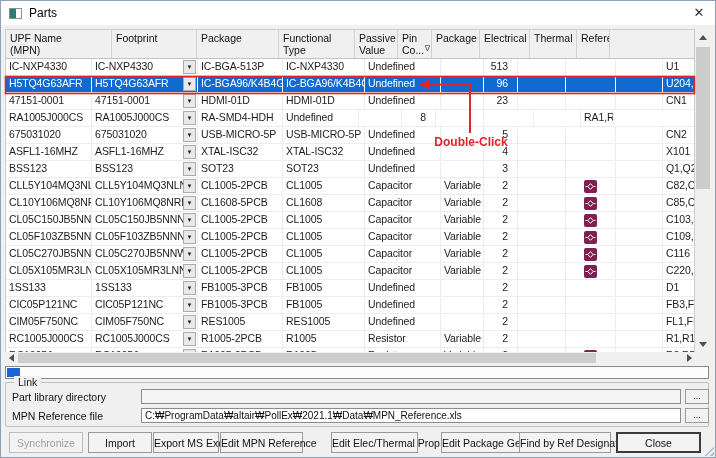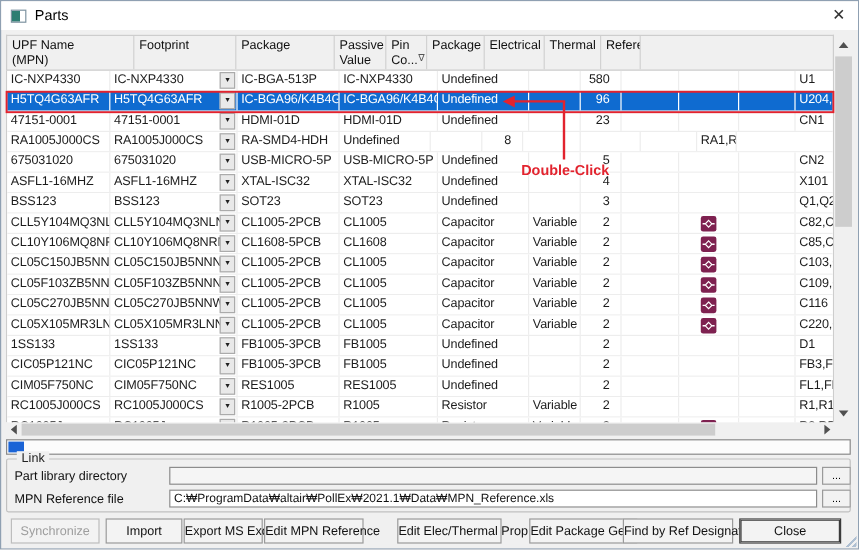--- a/index.html
+++ b/index.html
@@ -79,38 +79,39 @@
     <span class="app-icon"></span>
     <span class="title-text">Parts</span>
     <button class="close-btn">✕</button>
   </div>
 
   <div class="grid-header">
       <div class="hcell" style="width: 106px;"><span>UPF Name
 (MPN)</span></div>
       <div class="hcell" style="width: 85px;"><span>Footprint</span></div>
       <div class="hcell" style="width: 82px;"><span>Package</span></div>
+      <div class="hcell" style="width: 76px;"><span>Functional Type</span></div>
       <div class="hcell" style="width: 43px;"><span>Passive
 Value</span></div>
       <div class="hcell" style="width: 34px;"><span>Pin
 Co...</span><span class="sortglyph">∇</span></div>
       <div class="hcell" style="width: 48px;"><span>Package</span></div>
       <div class="hcell" style="width: 50px;"><span>Electrical</span></div>
       <div class="hcell" style="width: 47px;"><span>Thermal</span></div>
       <div class="hcell" style="width: 33px;"><span>Reference</span></div>
     </div>
   <div class="grid-body">
       <div class="trow">
         <div class="tcell" style="width: 86px;">IC-NXP4330</div>
         <div class="tcell combocell" style="width: 106px;">IC-NXP4330<span class="combo">▼</span></div>
         <div class="tcell" style="width: 85px;">IC-BGA-513P</div>
         <div class="tcell" style="width: 82px;">IC-NXP4330</div>
         <div class="tcell" style="width: 76px;">Undefined</div>
         <div class="tcell" style="width: 43px;"></div>
-        <div class="tcell right" style="width: 34px;">580</div>
+        <div class="tcell right" style="width: 34px;">513</div>
         <div class="tcell" style="width: 48px;"></div>
         <div class="tcell icon-cell" style="width: 50px;"></div>
         <div class="tcell" style="width: 47px;"></div>
         <div class="tcell" style="width: 33px;">U1</div>
       </div>
       <div class="trow sel">
         <div class="tcell" style="width: 86px;">H5TQ4G63AFR</div>
         <div class="tcell combocell" style="width: 106px;">H5TQ4G63AFR<span class="combo">▼</span></div>
         <div class="tcell" style="width: 85px;">IC-BGA96/K4B4G16</div>
         <div class="tcell" style="width: 82px;">IC-BGA96/K4B4G16</div>

